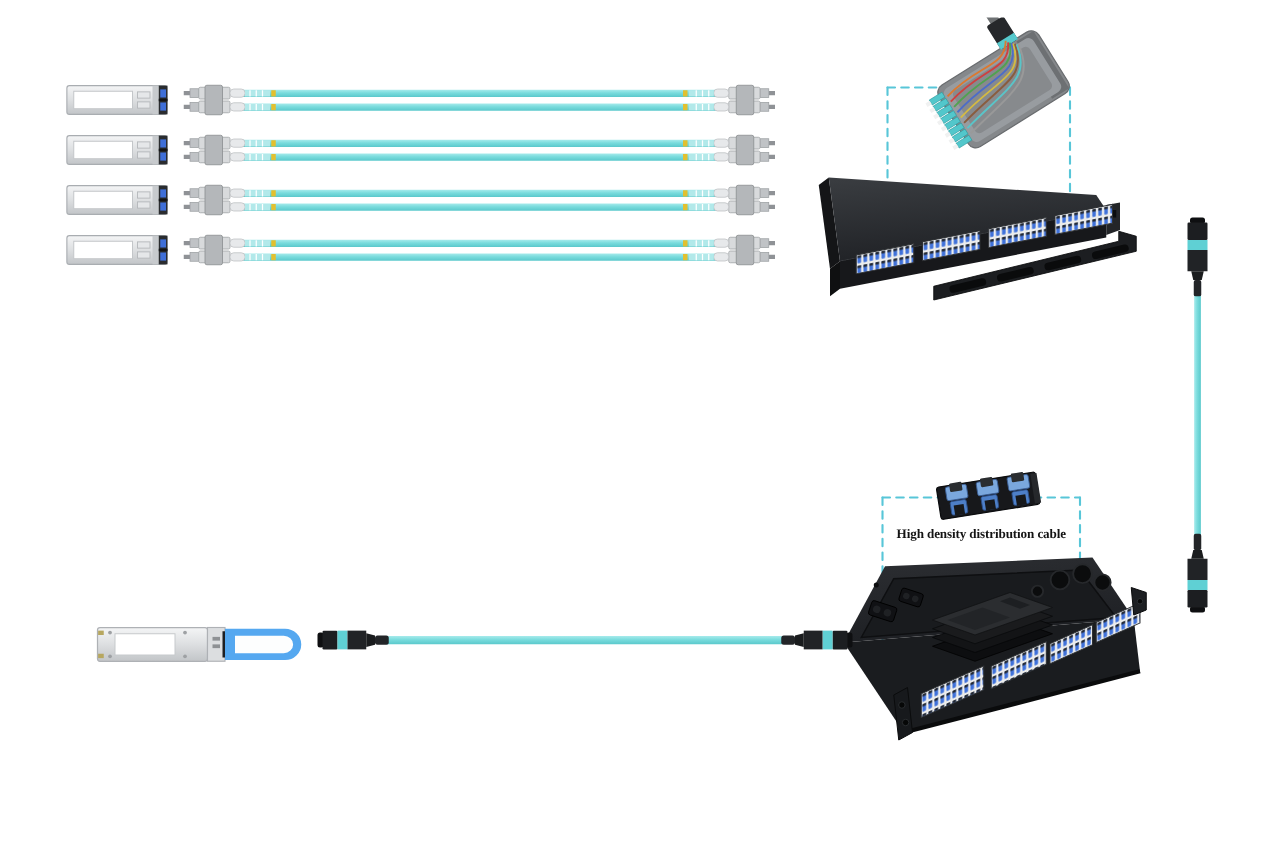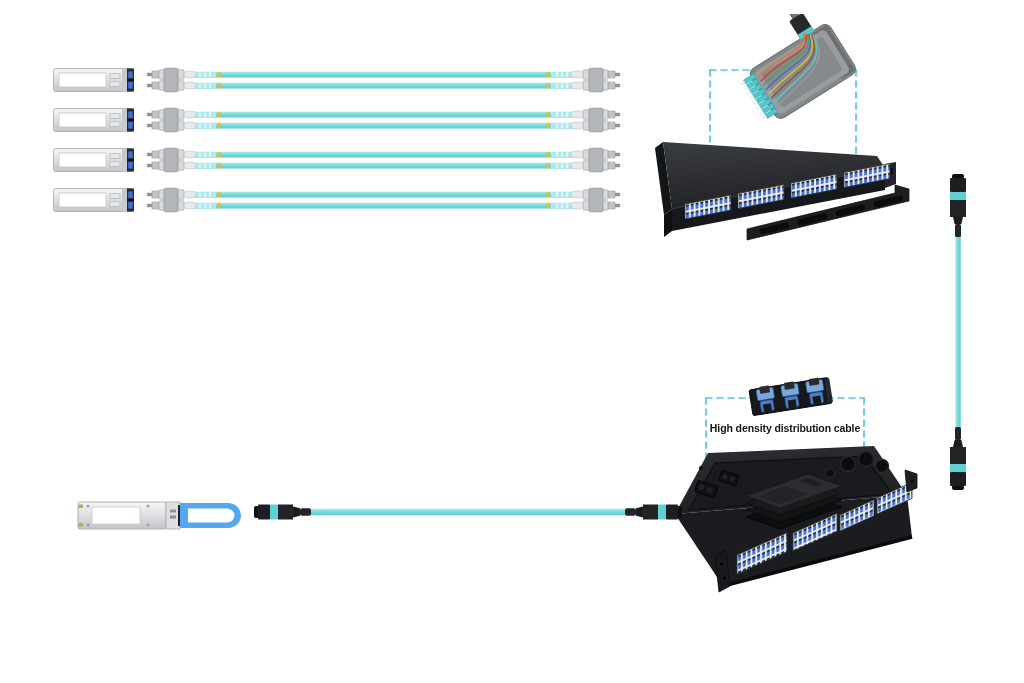--- a/index.html
+++ b/index.html
@@ -5,21 +5,21 @@
   html,body{margin:0;padding:0;background:#fff;}
   #stage{
     position:relative;width:1024px;height:683px;overflow:hidden;
     background:var(--canvas_bg,#ffffff);
     font-family:"Liberation Sans","DejaVu Sans",sans-serif;
   }
   .abs{position:absolute;}
   .dash{stroke:var(--callout_dash,#58c6d8);stroke-width:1.7;stroke-dasharray:6 5;fill:none;stroke-linecap:round;}
   .hd-label{
     left:698px;top:422px;width:174px;text-align:center;
-    font-size:10.5px;font-weight:bold;color:#141414;letter-spacing:-0.1px;white-space:nowrap;
+    font-size:10.5px;font-weight:bold;color:#141414;letter-spacing:-0.1px;white-space:nowrap;font-family:Liberation Serif, serif;
   }
 </style>
 </head>
 <body>
 
 <div id="stage">
 
   <svg width="0" height="0" style="position:absolute" aria-hidden="true">
     <defs>
       <linearGradient id="gradSilver" x1="0" y1="0" x2="0" y2="1">

